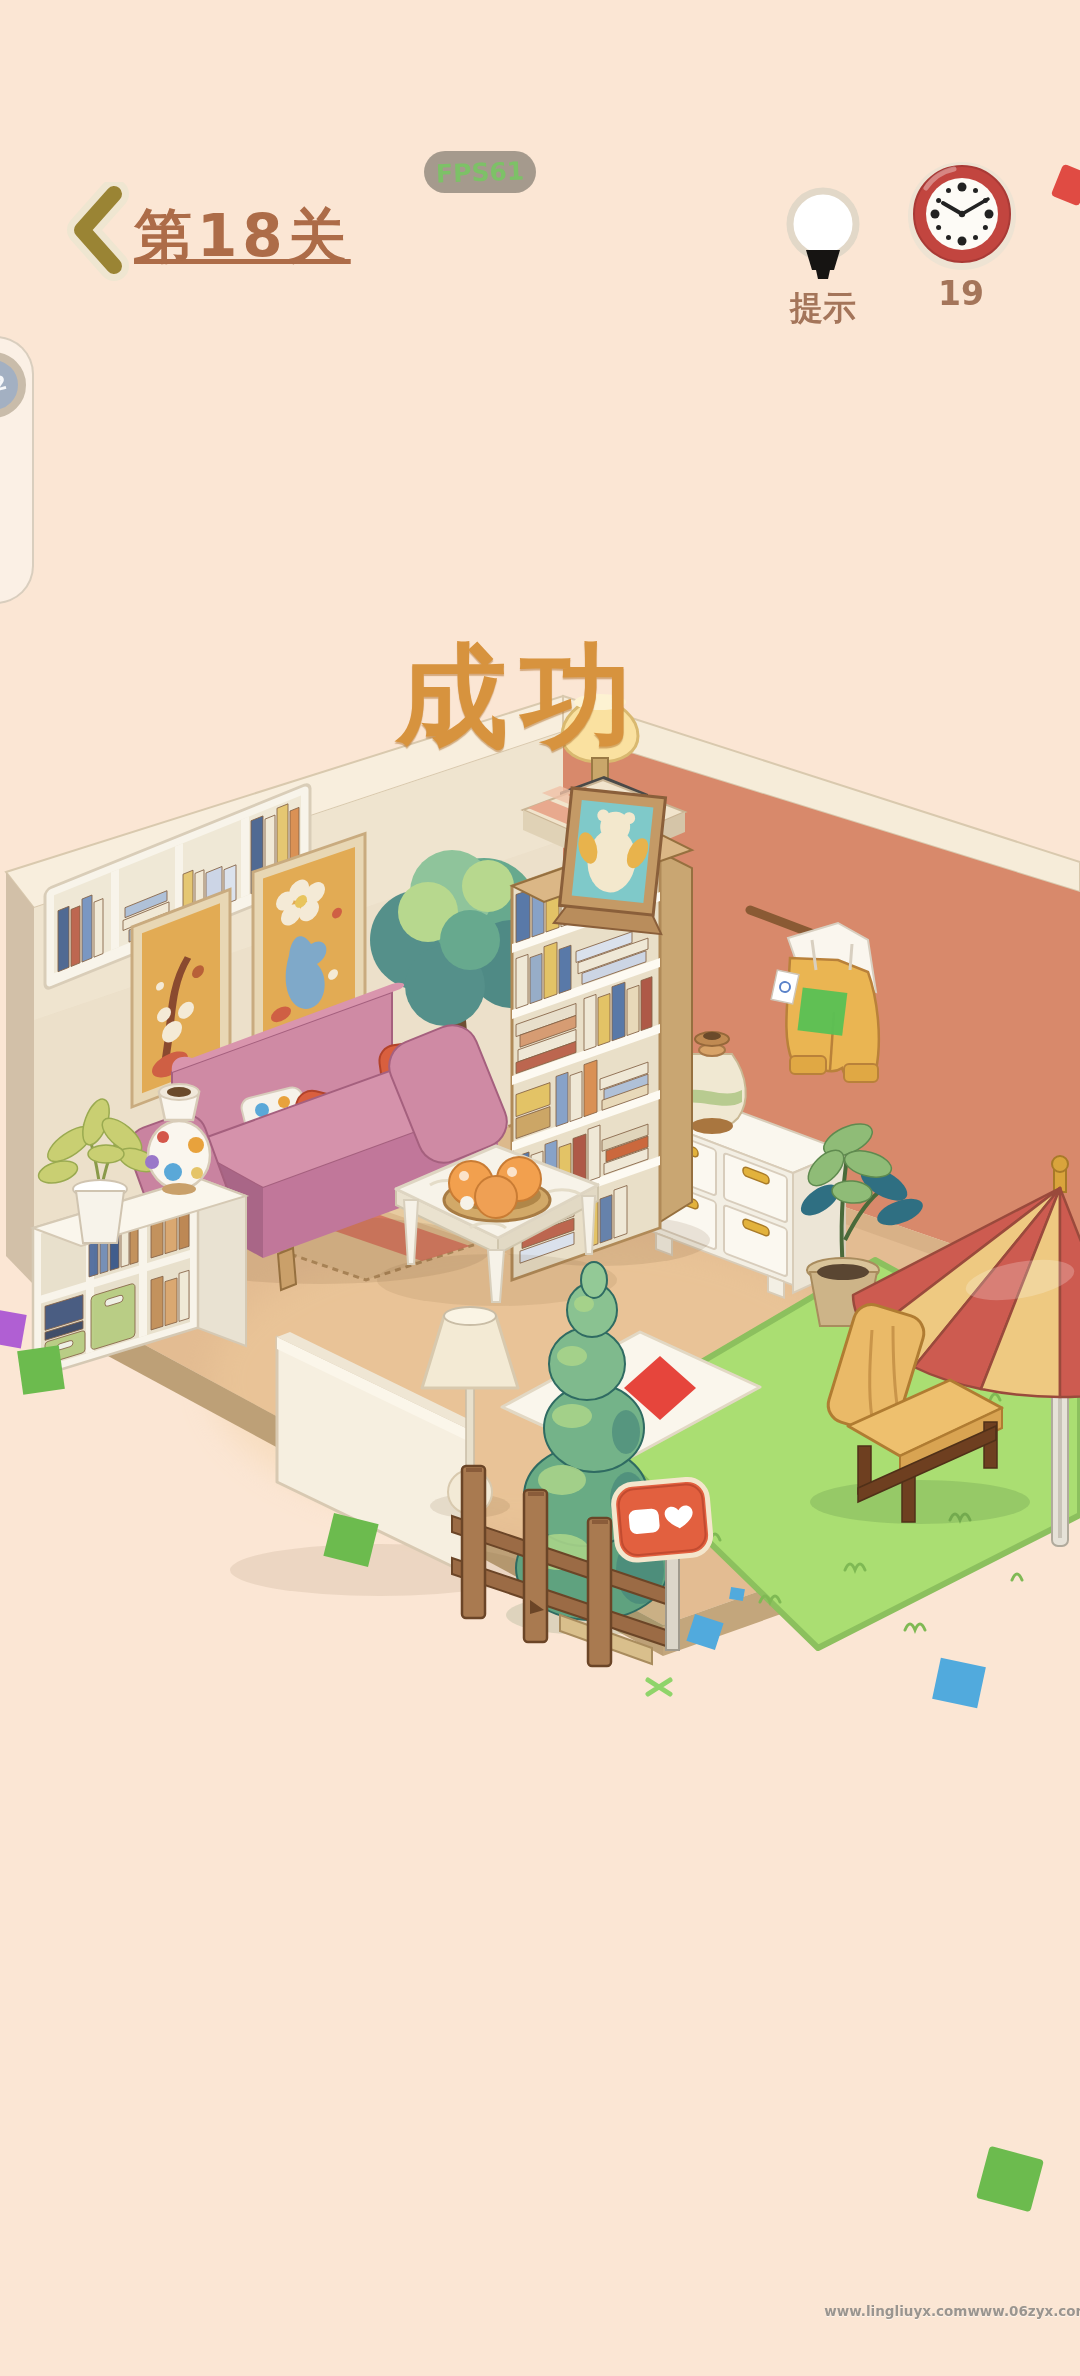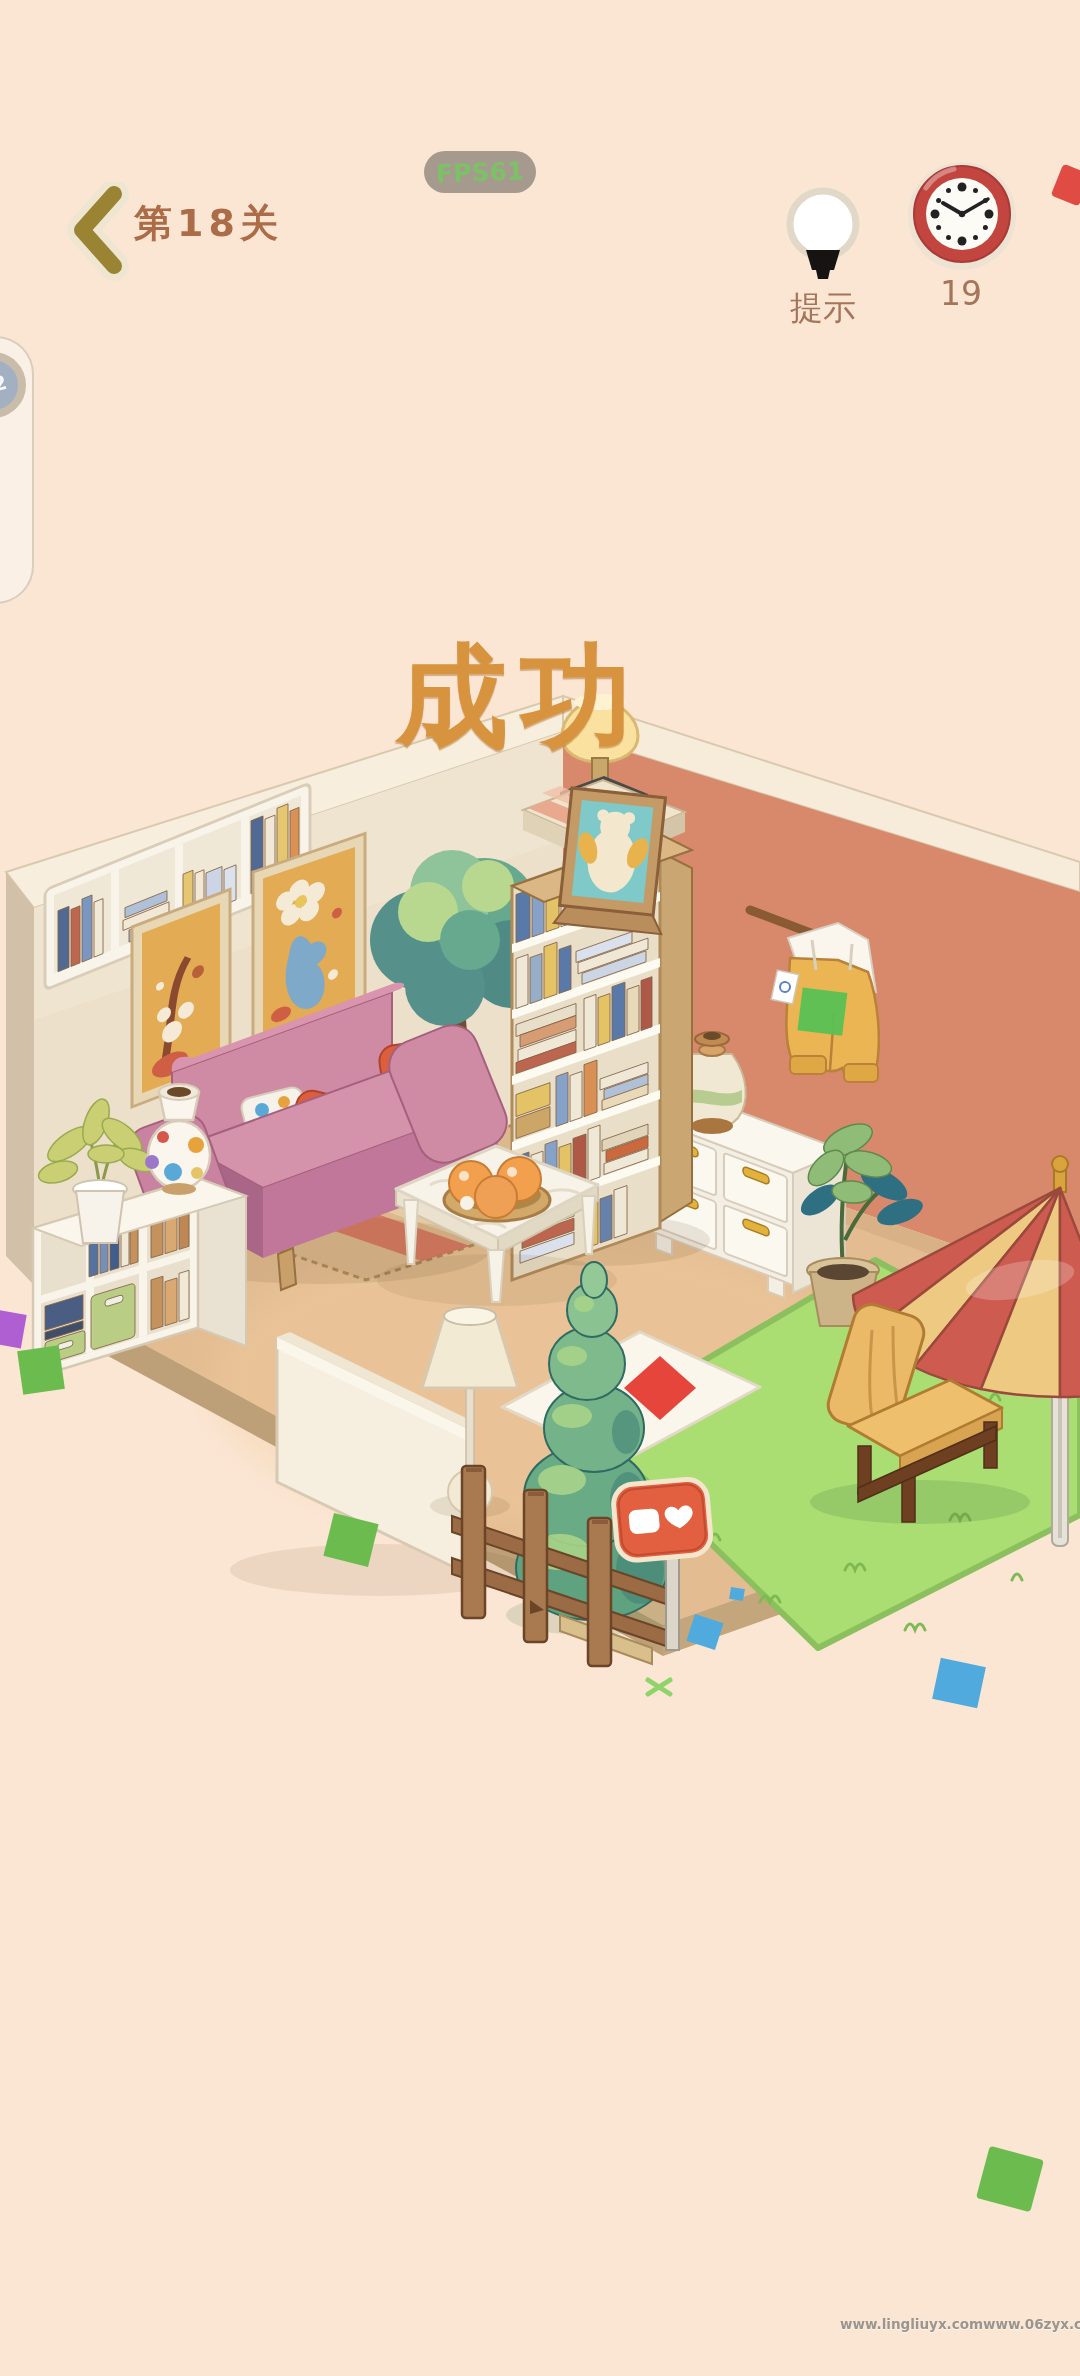--- a/index.html
+++ b/index.html
@@ -1,42 +1,42 @@
 <!DOCTYPE html>
 <html><head>
 <meta charset="utf-8">
 <style>
   html,body{margin:0;padding:0;}
   body{width:1080px;height:2376px;overflow:hidden;}
   .screen{position:relative;width:1080px;height:2376px;background:#fbe6d4;overflow:hidden;
           font-family:"DejaVu Sans","Liberation Sans",sans-serif;}
   .abs{position:absolute;}
   
-  .level-label{left:134px;top:198px;font-size:38px;font-weight:bold;color:#ad6c48;letter-spacing:5px;}
+  .level-label{left:134px;top:198px;font-size:58px;font-weight:bold;color:#ad6c48;letter-spacing:5px;text-decoration:underline;}
   .fps-pill{left:424px;top:151px;width:112px;height:42px;border-radius:21px;background:rgba(152,143,131,.88);
             display:flex;align-items:center;justify-content:center;}
   .fps-pill span{color:#7dc167;font-size:25px;font-weight:bold;transform:rotate(-2deg);}
   .hud-btn{width:110px;text-align:center;}
-  .hud-label{display:block;margin-top:2px;font-size:33px;font-weight:normal;color:#a4755a;}
+  .hud-label{display:block;margin-top:2px;font-size:33px;font-weight:bold;color:#a4755a;}
   
   .side-widget{left:-48px;top:336px;width:78px;height:264px;border-radius:38px;
                background:rgba(252,250,246,.5);border:2px solid rgba(190,178,158,.55);}
   .side-ring{position:absolute;left:6px;top:14px;width:50px;height:50px;border-radius:50%;
              border:8px solid #c9bcaa;background:#a3b0c2;display:flex;align-items:center;justify-content:center;}
   .side-ring span{color:rgba(255,255,255,.9);font-size:20px;font-weight:bold;transform:rotate(-14deg);}
   
   .success{left:0;top:622px;width:1080px;text-align:center;font-size:112px;font-weight:bold;color:#d7933e;
            letter-spacing:12px;transform:translateX(-20px);text-shadow:0 2px 1px rgba(176,110,40,.5);z-index:30;}
   
   .conf{border-radius:4px;}
   
   .watermark{left:840px;top:2300px;width:238px;}
   .wm-row{display:flex;align-items:center;gap:6px;}
   .wm-title{font-size:31px;font-weight:bold;color:#9b9b9b;text-shadow:0 1px 0 rgba(255,255,255,.75);letter-spacing:2px;}
-  .wm-urls{display:flex;justify-content:flex-start;margin-top:16px;padding-right:4px;}
+  .wm-urls{display:flex;justify-content:center;margin-top:3px;padding-right:4px;}
   .wm-urls span{font-size:13.5px;font-weight:bold;color:#9a958f;text-shadow:0 1px 0 rgba(255,255,255,.6);}
   svg{display:block;}
   .room-svg{left:0;top:640px;z-index:5;}
   .success, .hud-btn, .level-label{z-index:20;}
 </style>
 </head>
 <body>
 
 <div class="screen">
 

